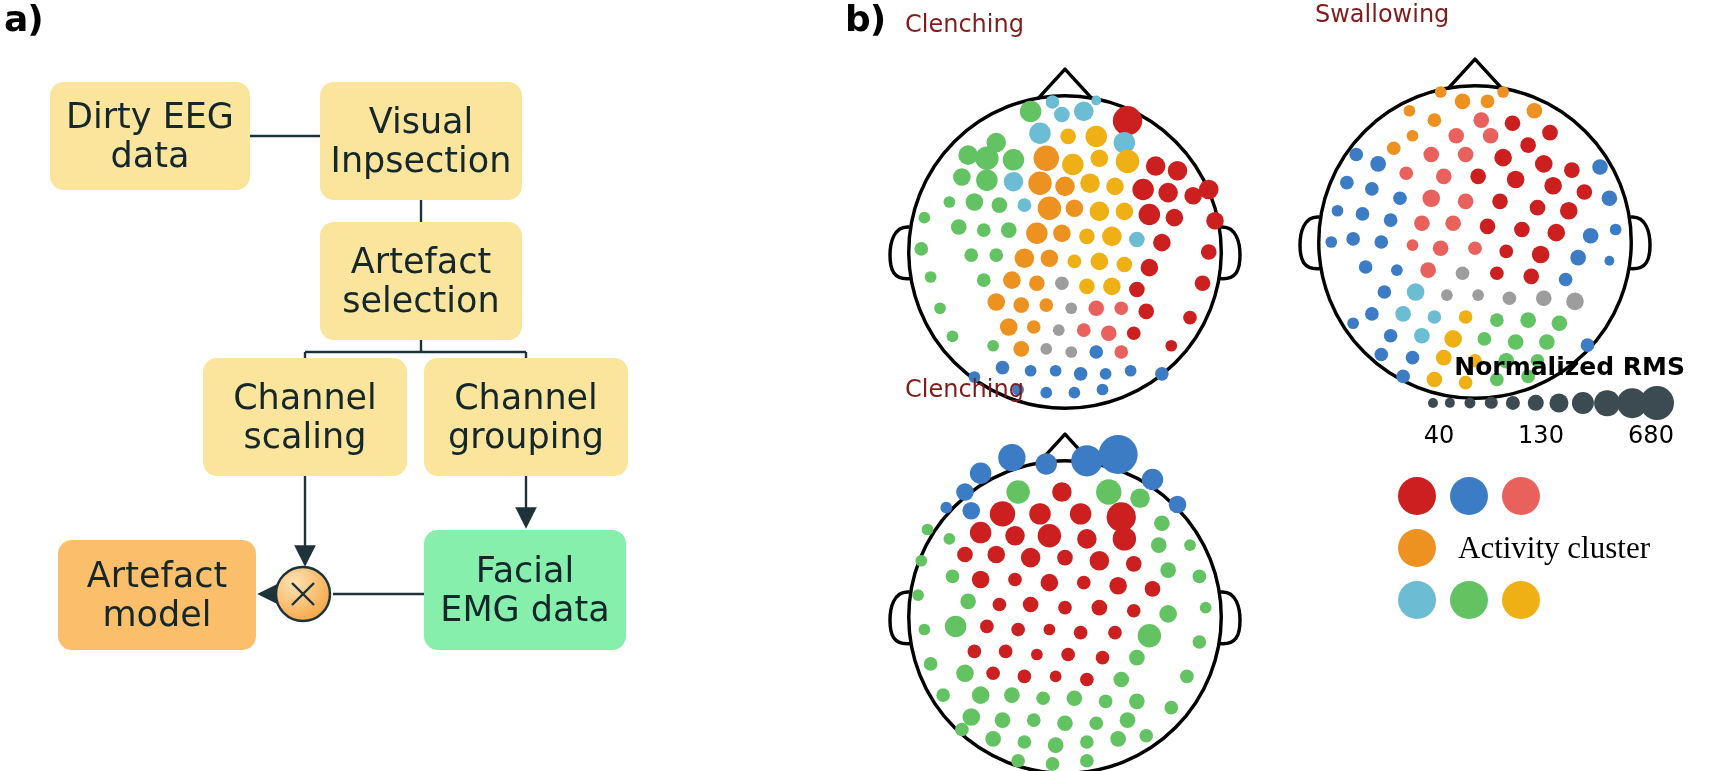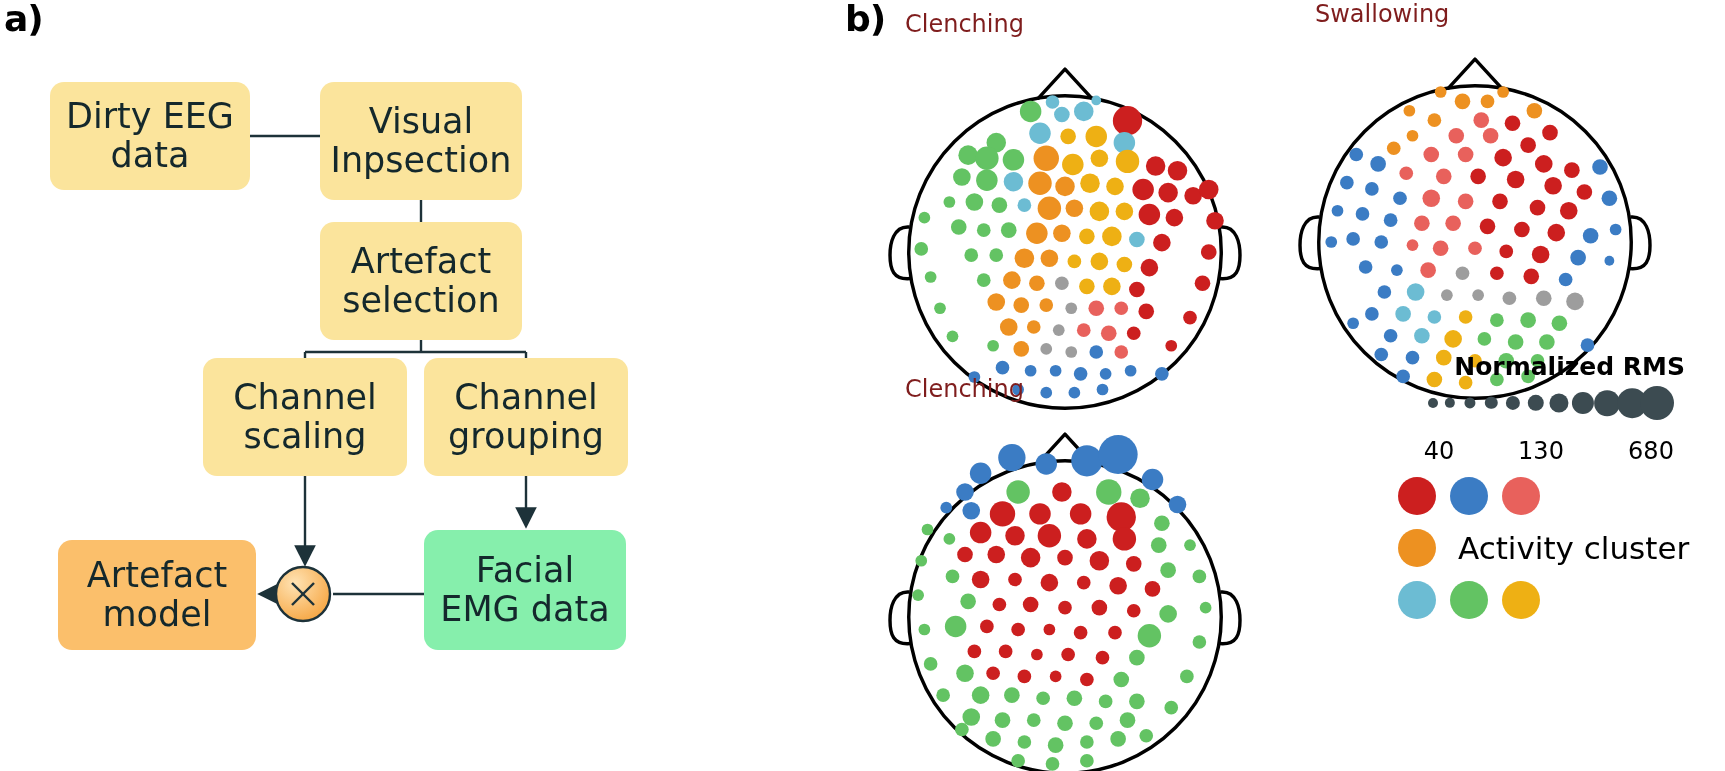--- a/index.html
+++ b/index.html
@@ -57,37 +57,37 @@
     text-align:right;width:100%;
   }
   #rms-dots{position:relative;height:36px;margin-top:4px;}
   #rms-dots span{
     position:absolute;
     border-radius:50%;
     background:#3c4b51;
     top:50%;
     transform:translate(-50%,-50%);
   }
-  #rms-ticks{position:relative;height:30px;margin-top:16px;}
+  #rms-ticks{position:relative;height:30px;}
   #rms-ticks span{
     position:absolute;
     font-size:24px;
     color:#000;
     transform:translateX(-50%);
     top:0;
   }
   #cluster-legend{position:absolute;left:1398px;top:470px;}
   .legend-row{display:flex;align-items:center;height:52px;}
   .legend-swatches{display:flex;align-items:center;}
   .swatch{
     width:38px;height:38px;border-radius:50%;
     margin-right:14px;
   }
   .legend-text{
-    font-size:31px;color:#000;margin-left:8px;white-space:nowrap;
+    font-size:31px;color:#000;margin-left:8px;white-space:nowrap;font-family:Liberation Serif, serif;
   }
 </style>
 </head>
 <body>
 
 <div class="panel-label" id="panel-a-label">a)</div>
 <div class="panel-label" id="panel-b-label">b)</div>
 
 <div id="flowchart">
   <svg id="flow-svg" width="860" height="771">

